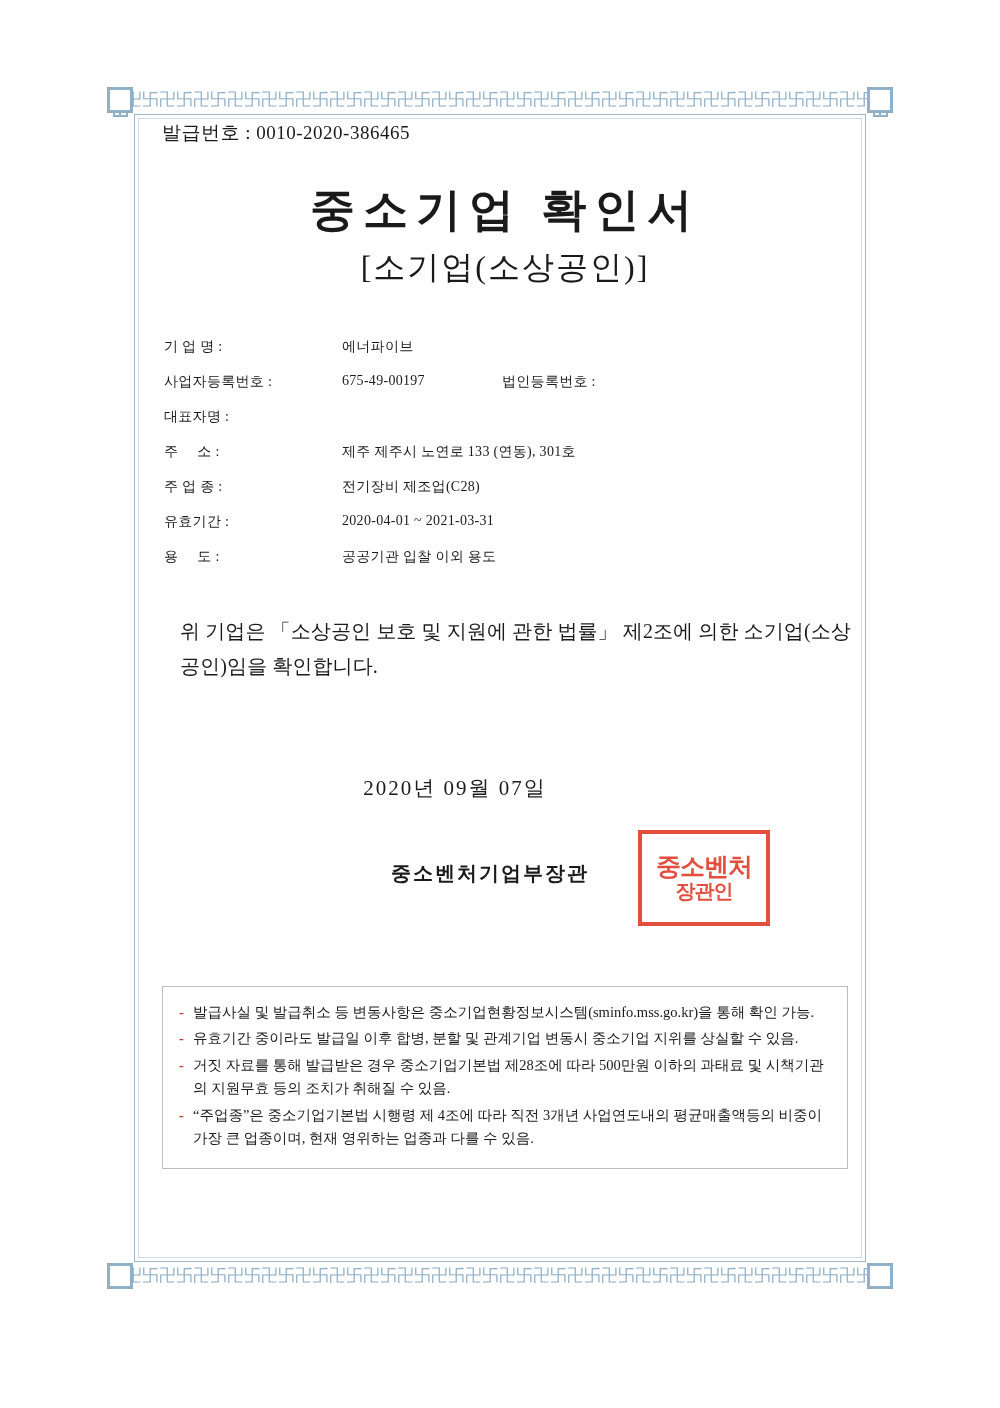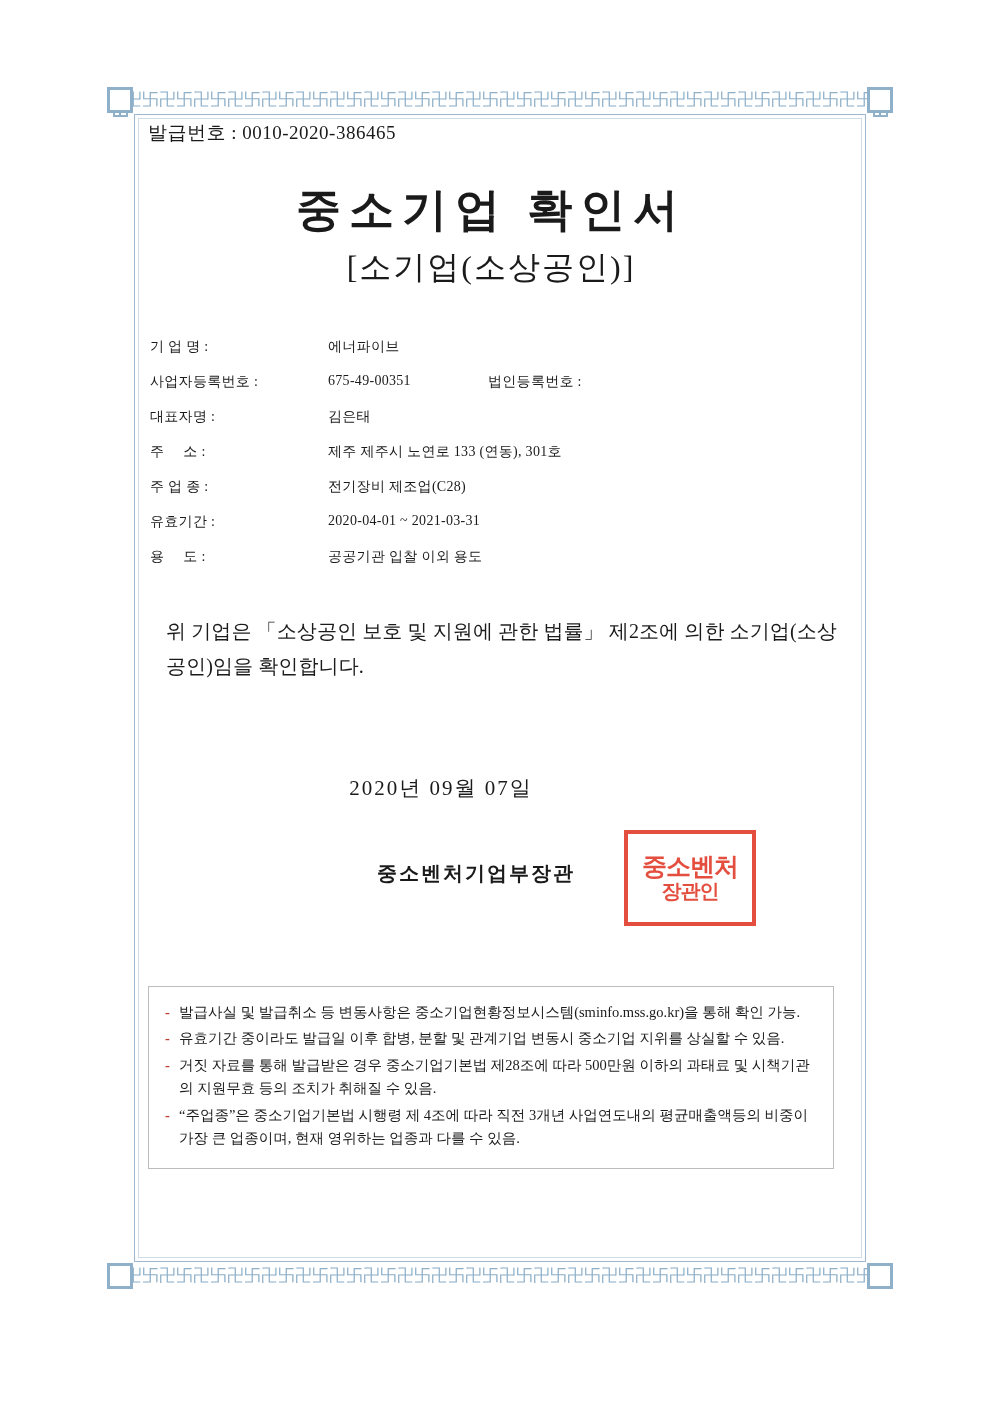--- a/index.html
+++ b/index.html
@@ -69,21 +69,21 @@
     box-sizing: border-box;
   }
   .corner.tl { left: -1px; top: -1px; }
   .corner.tr { right: -1px; top: -1px; }
   .corner.bl { left: -1px; bottom: -1px; }
   .corner.br { right: -1px; bottom: -1px; }
 
   
   .content {
     position: absolute;
-    left: 138px;
+    left: 152px;
     top: 110px;
     width: 706px;
   }
 
   .issue-no {
     font-size: 19px;
     letter-spacing: 0.5px;
     margin: 10px 0 0 10px;
   }
 
@@ -233,28 +233,27 @@
 
     <div class="fields">
 
       <div class="field-row">
         <div class="field-label">기 업 명 :</div>
         <div class="field-value">에너파이브</div>
       </div>
 
       <div class="field-row">
         <div class="field-label">사업자등록번호 :</div>
-        <div class="field-label2">675-49-00351</div>
+        <div class="field-label2">675-49-00197</div>
         <div class="field-label2">법인등록번호 :</div>
         <div class="field-value"></div>
       </div>
 
       <div class="field-row">
         <div class="field-label">대표자명 :</div>
-        <div class="field-value">김은태</div>
       </div>
 
       <div class="field-row">
         <div class="field-label">주     소 :</div>
         <div class="field-value">제주 제주시 노연로 133 (연동), 301호</div>
       </div>
 
       <div class="field-row">
         <div class="field-label">주 업 종 :</div>
         <div class="field-value">전기장비 제조업(C28)</div>

